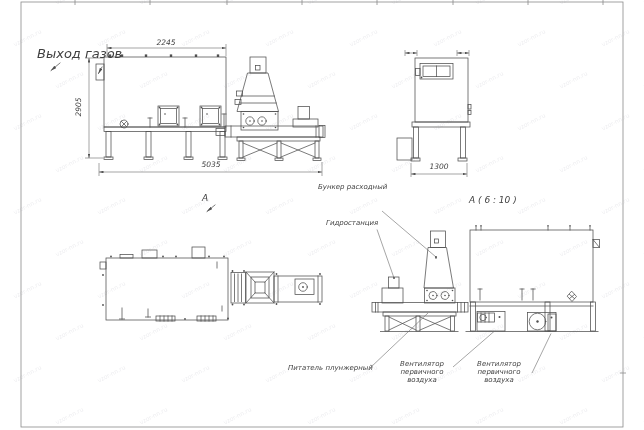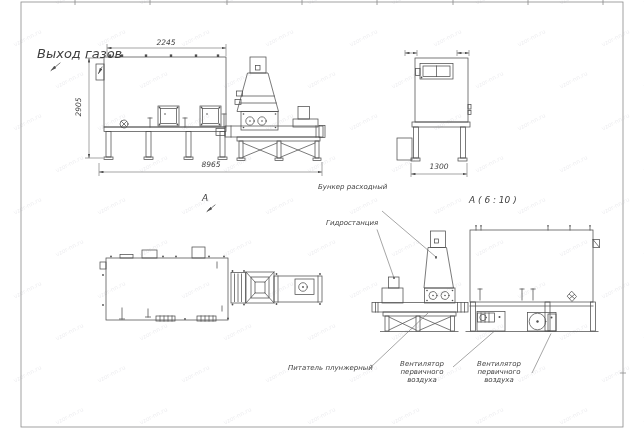--- a/index.html
+++ b/index.html
@@ -498,21 +498,21 @@
       </g>
     </g>
   </svg>
 
   <div class="lbl" style="left:37px;top:50px;font-size:13px;">Выход газов</div>
 
   <div class="lbl dimtxt" style="left:146px;top:39px;width:40px;">2245</div>
 
   <div class="lbl dimtxt rot90" style="left:66px;top:101px;width:30px;height:12px;">2905</div>
 
-  <div class="lbl dimtxt" style="left:191px;top:161px;width:40px;">8965</div>
+  <div class="lbl dimtxt" style="left:191px;top:161px;width:40px;">5035</div>
 
   <div class="lbl dimtxt" style="left:419px;top:163px;width:40px;">1300</div>
 
   <div class="lbl vtitle" style="left:202px;top:194px;">А</div>
 
   <div class="lbl vtitle" style="left:469px;top:196px;">А ( 6 : 10 )</div>
 
   <div class="lbl" style="left:318px;top:183px;">Бункер расходный</div>
 
   <div class="lbl" style="left:326px;top:219px;">Гидростанция</div>

